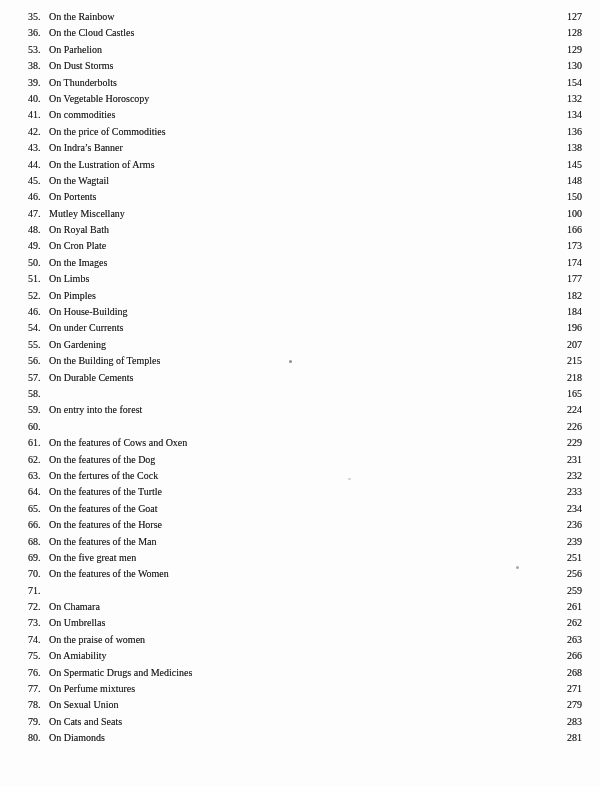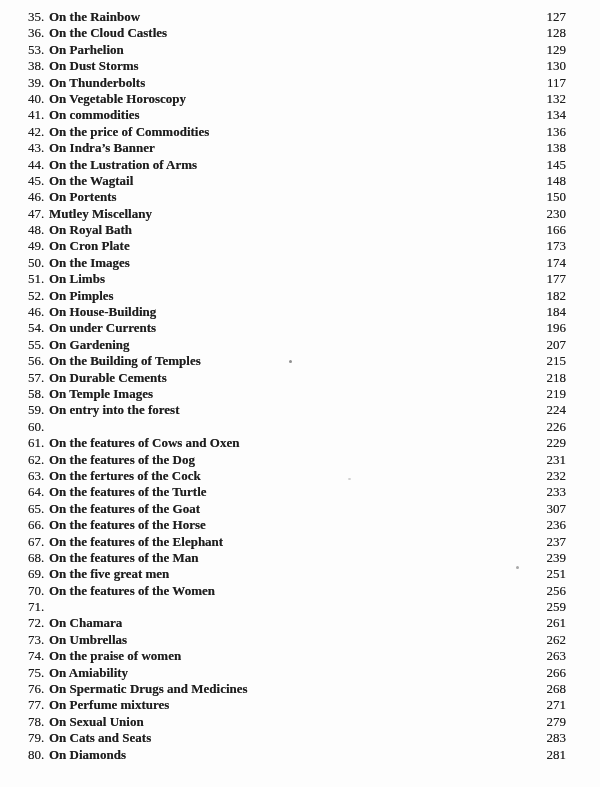--- a/index.html
+++ b/index.html
@@ -15,40 +15,39 @@
     font-family: "Liberation Serif", "DejaVu Serif", serif;
     color: #1e1e1e;
   }
   .toc-list {
     padding-top: 9px;
   }
   .toc-row {
     display: flex;
     height: 16.4px;
     line-height: 16.4px;
-    font-size: 13px;
+    font-size: 10px;
     text-shadow: 0 0 0.4px rgba(20,20,20,0.55);
   }
   .num {
     margin-left: 28px;
     width: 21px;
     flex: 0 0 auto;
   }
   .title {
     flex: 1 1 auto;
     white-space: nowrap;
     overflow: hidden;
-    font-weight: bold;
   }
   .pg {
     flex: 0 0 auto;
     margin-left: auto;
     text-align: right;
     min-width: 30px;
-    padding-right: 34px;
+    padding-right: 18px;
   }
   .speck {
     position: absolute;
     border-radius: 50%;
   }
   .speck-1 { left: 289px; top: 360px; width: 3px; height: 3px; background: #8f8f8f; }
   .speck-2 { left: 516px; top: 566px; width: 3px; height: 3px; background: #a8a8a8; }
   .speck-3 { left: 348px; top: 478px; width: 3px; height: 2px; background: #cfcfcf; }
 </style>
 </head>
@@ -71,21 +70,21 @@
     <span class="pg">129</span>
   </div>
     <div class="toc-row">
     <span class="num">38.</span>
     <span class="title">On Dust Storms</span>
     <span class="pg">130</span>
   </div>
     <div class="toc-row">
     <span class="num">39.</span>
     <span class="title">On Thunderbolts</span>
-    <span class="pg">117</span>
+    <span class="pg">154</span>
   </div>
     <div class="toc-row">
     <span class="num">40.</span>
     <span class="title">On Vegetable Horoscopy</span>
     <span class="pg">132</span>
   </div>
     <div class="toc-row">
     <span class="num">41.</span>
     <span class="title">On commodities</span>
     <span class="pg">134</span>
@@ -111,21 +110,21 @@
     <span class="pg">148</span>
   </div>
     <div class="toc-row">
     <span class="num">46.</span>
     <span class="title">On Portents</span>
     <span class="pg">150</span>
   </div>
     <div class="toc-row">
     <span class="num">47.</span>
     <span class="title">Mutley Miscellany</span>
-    <span class="pg">230</span>
+    <span class="pg">100</span>
   </div>
     <div class="toc-row">
     <span class="num">48.</span>
     <span class="title">On Royal Bath</span>
     <span class="pg">166</span>
   </div>
     <div class="toc-row">
     <span class="num">49.</span>
     <span class="title">On Cron Plate</span>
     <span class="pg">173</span>
@@ -165,22 +164,21 @@
     <span class="title">On the Building of Temples</span>
     <span class="pg">215</span>
   </div>
     <div class="toc-row">
     <span class="num">57.</span>
     <span class="title">On Durable Cements</span>
     <span class="pg">218</span>
   </div>
     <div class="toc-row">
     <span class="num">58.</span>
-    <span class="title">On Temple Images</span>
-    <span class="pg">219</span>
+    <span class="pg">165</span>
   </div>
     <div class="toc-row">
     <span class="num">59.</span>
     <span class="title">On entry into the forest</span>
     <span class="pg">224</span>
   </div>
     <div class="toc-row">
     <span class="num">60.</span>
     <span class="pg">226</span>
   </div>
@@ -200,31 +198,26 @@
     <span class="pg">232</span>
   </div>
     <div class="toc-row">
     <span class="num">64.</span>
     <span class="title">On the features of the Turtle</span>
     <span class="pg">233</span>
   </div>
     <div class="toc-row">
     <span class="num">65.</span>
     <span class="title">On the features of the Goat</span>
-    <span class="pg">307</span>
+    <span class="pg">234</span>
   </div>
     <div class="toc-row">
     <span class="num">66.</span>
     <span class="title">On the features of the Horse</span>
     <span class="pg">236</span>
-  </div>
-    <div class="toc-row">
-    <span class="num">67.</span>
-    <span class="title">On the features of the Elephant</span>
-    <span class="pg">237</span>
   </div>
     <div class="toc-row">
     <span class="num">68.</span>
     <span class="title">On the features of the Man</span>
     <span class="pg">239</span>
   </div>
     <div class="toc-row">
     <span class="num">69.</span>
     <span class="title">On the five great men</span>
     <span class="pg">251</span>

